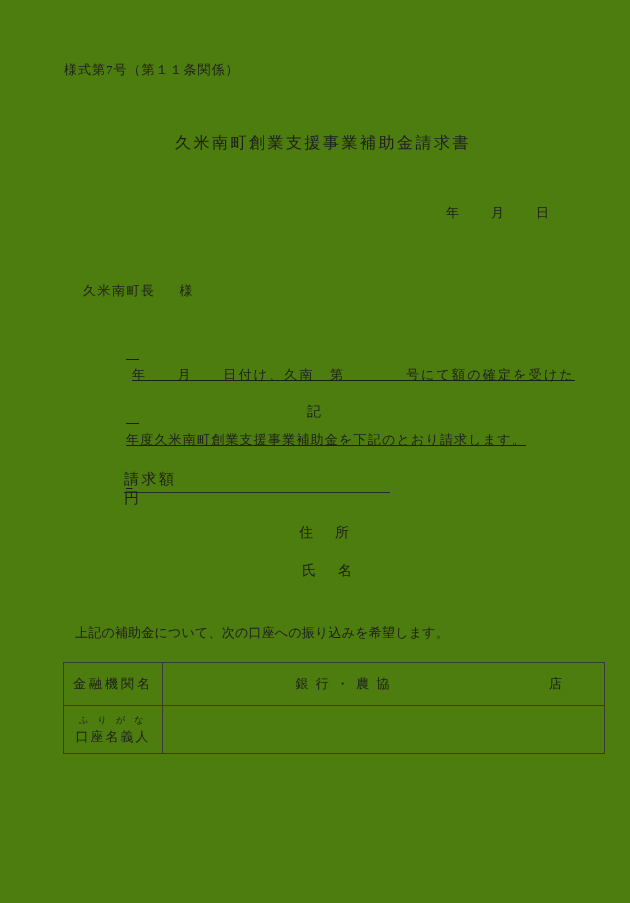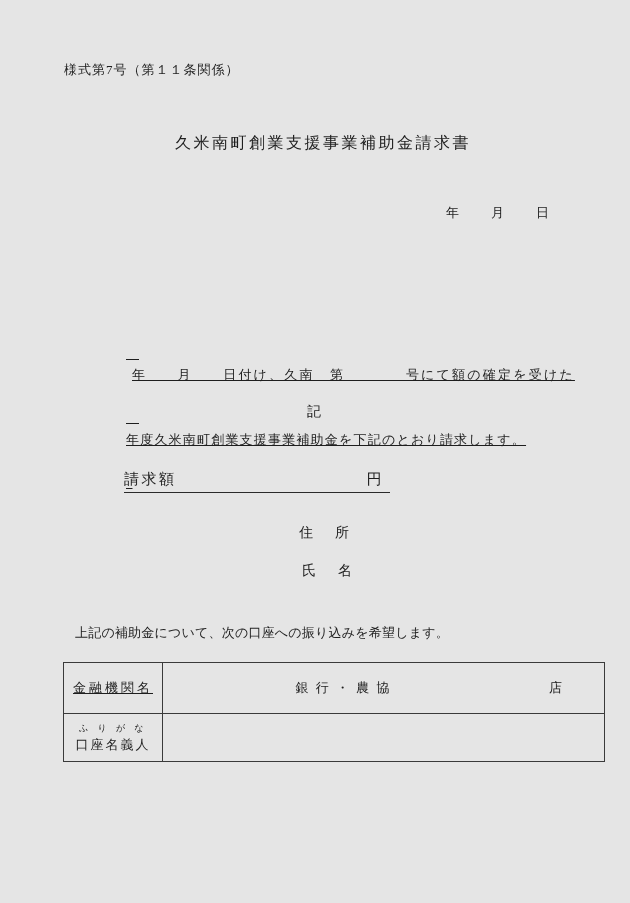--- a/index.html
+++ b/index.html
@@ -1,21 +1,21 @@
 <!DOCTYPE html>
 <html><head>
 <meta charset="utf-8">
 <style>
   * { margin: 0; padding: 0; box-sizing: border-box; }
   html, body { background: #ffffff; }
   .page {
     position: relative;
     width: 630px;
     height: 903px;
-    background: #e5e5e5;
+    background: #4d7c0f;
     color: #1e1e1e;
     font-family: "Liberation Serif", "DejaVu Serif", serif;
     font-size: 13px;
     overflow: hidden;
   }
   .abs { position: absolute; white-space: pre; }
 
   .form-number { left: 64px; top: 61px; letter-spacing: 1px; }
 
   .doc-title {
@@ -45,20 +45,21 @@
 
   .claim-line {
     left: 124px; top: 470px;
     width: 266px; height: 23px;
     border-bottom: 1px solid #2a2a2a;
     font-size: 15px;
     letter-spacing: 2.5px;
     display: flex;
     justify-content: space-between;
     align-items: flex-start;
+    flex-direction: column;
   }
   .claim-line .unit { margin-right: 6px; }
 
   .address-label { left: 299px; top: 524px; font-size: 14px; letter-spacing: 4px; }
   .name-label    { left: 302px; top: 562px; font-size: 14px; letter-spacing: 4px; }
 
   .transfer-note { left: 75px; top: 624px; letter-spacing: 0.2px; }
 
   .bank-table {
     position: absolute;
@@ -68,21 +69,21 @@
     table-layout: fixed;
     font-size: 13px;
     color: #1e1e1e;
   }
   .bank-table td {
     border: 1px solid #3a3a3a;
     text-align: center;
     vertical-align: middle;
     padding: 0;
   }
-  .row-1 { height: 51px; text-decoration: underline; }
+  .row-1 { height: 43px; }
   .row-2 { height: 49px; }
   .row-3 { height: 48px; }
   .cell-label { letter-spacing: 3px; }
   .cell-label-spaced { letter-spacing: 2px; white-space: pre; }
   .inst-cell { position: relative; }
   .inst-options {
     display: inline-block;
     letter-spacing: 2px;
     white-space: pre;
     margin-right: 80px;
@@ -101,20 +102,23 @@
 <body>
 
 <div class="page">
 
   <div class="abs form-number">様式第7号（第１１条関係）</div>
 
   <h1 class="abs doc-title">久米南町創業支援事業補助金請求書</h1>
 
   <div class="abs date-line">年　　月　　日</div>
 
+  <div class="abs addressee-row">
+    <span>久米南町長</span><span class="honorific">様</span>
+  </div>
 
   <div class="abs body-par">
     <div class="body-line1">年　　月　　日付け、久南　第　　　　号にて額の確定を受けた</div>
     <div class="body-line2">年度久米南町創業支援事業補助金を下記のとおり請求します。</div>
   </div>
 
   <div class="abs record-marker">記</div>
 
   <div class="abs claim-line">
     <span>請求額</span>

